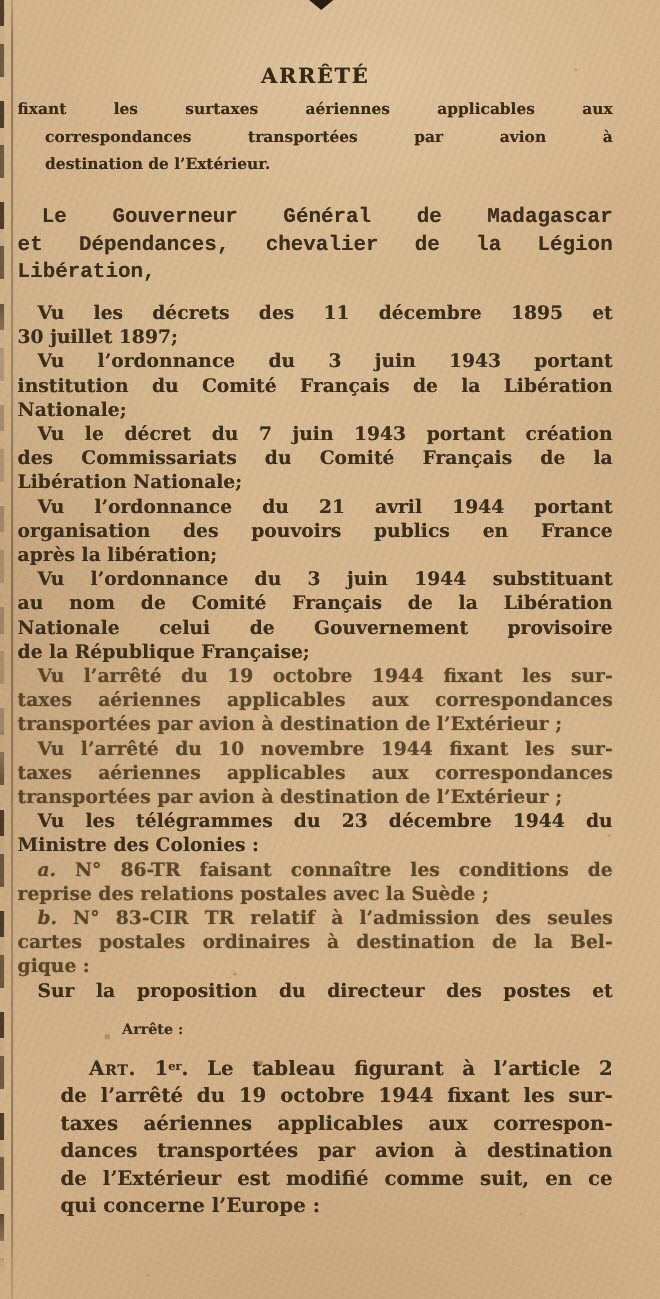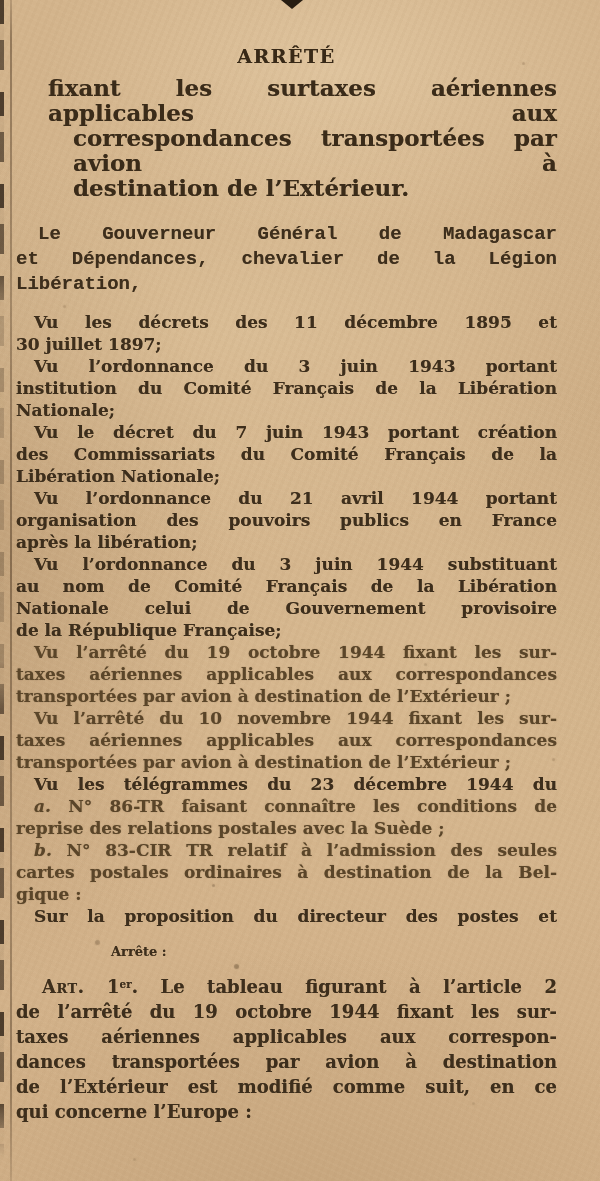--- a/index.html
+++ b/index.html
@@ -35,40 +35,40 @@
     background:linear-gradient(to bottom,
       rgba(95,72,48,.25) 0, rgba(95,72,48,.55) 40px, rgba(95,72,48,.40) 300px,
       rgba(95,72,48,.60) 560px, rgba(95,72,48,.38) 860px, rgba(95,72,48,.55) 1080px,
       rgba(95,72,48,.18) 100%);
   }
   .ornament{
     position:absolute;left:281px;top:0;width:0;height:0;
     border-left:11px solid transparent;border-right:11px solid transparent;
     border-top:9px solid #271d12;
   }
-  .column{position:absolute;left:16px;top:0;width:541px;}
+  .column{position:absolute;left:16px;top:13px;width:541px;}
   .p-title{
     margin-top:45px;font-size:19px;line-height:22px;text-align:center;
     letter-spacing:1.5px;color:#38291755;color:#382917;
     text-shadow:0 0 .6px rgba(56,41,23,.7);
   }
   .para{text-shadow:0 0 .6px rgba(61,46,28,.55);}
   .para .line{text-align:justify;text-align-last:justify;}
   .para .line.last{text-align-last:left;}
-  .p-subtitle{margin-top:8px;font-size:23px;line-height:25px;color:#3a2b19;margin-left:32px;}
+  .p-subtitle{margin-top:8px;font-size:14px;line-height:25px;color:#3a2b19;}
   .p-subtitle .line{padding-left:25px;}
   .p-subtitle .line.first{padding-left:0;}
   .p-lede{margin-top:22px;font-size:19px;line-height:25px;font-family:Liberation Mono, monospace;}
   .p-lede .line.first{text-indent:22px;}
   .p-body{font-size:17px;line-height:22px;}
   .p-body .line.first{text-indent:18px;}
   .p-lede + .p-body{margin-top:14px;}
   .p-arrete{margin-top:12px;font-size:13px;line-height:25px;}
   .p-arrete .line{text-align:left;text-align-last:left;padding-left:95px;}
-  .p-art{margin-top:10px;font-size:18px;line-height:25px;}
+  .p-art{margin-top:10px;font-size:18px;line-height:25px;margin-left:39px;}
   .p-art .line.first{text-indent:26px;}
   .faded{color:#5a4529;text-shadow:0 0 1px rgba(90,69,41,.55);}
   .it{font-style:italic;}
   .sc{font-variant:small-caps;letter-spacing:.5px;}
   sup.sup{font-size:.58em;line-height:0;vertical-align:.45em;}
   .specks{
     position:absolute;left:0;top:0;width:3px;height:3px;border-radius:50%;
     box-shadow:
       235px 965px 1px 1px rgba(86,64,40,.40),
       212px 884px 1px 0  rgba(86,64,40,.35),
@@ -133,20 +133,21 @@
           <div class="line">taxes aériennes applicables aux correspondances</div>
           <div class="line last">transportées par avion à destination de l’Extérieur ;</div>
         </div>
         <div class="para p-body faded">
           <div class="line first">Vu l’arrêté du 10 novembre 1944 fixant les sur-</div>
           <div class="line">taxes aériennes applicables aux correspondances</div>
           <div class="line last">transportées par avion à destination de l’Extérieur ;</div>
         </div>
         <div class="para p-body">
           <div class="line first">Vu les télégrammes du 23 décembre 1944 du</div>
+          <div class="line last">Ministre des Colonies :</div>
         </div>
         <div class="para p-body faded">
           <div class="line first"><span class="it">a.</span><span> N° 86-TR faisant connaître les conditions de</span></div>
           <div class="line last">reprise des relations postales avec la Suède ;</div>
         </div>
         <div class="para p-body faded">
           <div class="line first"><span class="it">b.</span><span> N° 83-CIR TR relatif à l’admission des seules</span></div>
           <div class="line">cartes postales ordinaires à destination de la Bel-</div>
           <div class="line last">gique :</div>
         </div>

